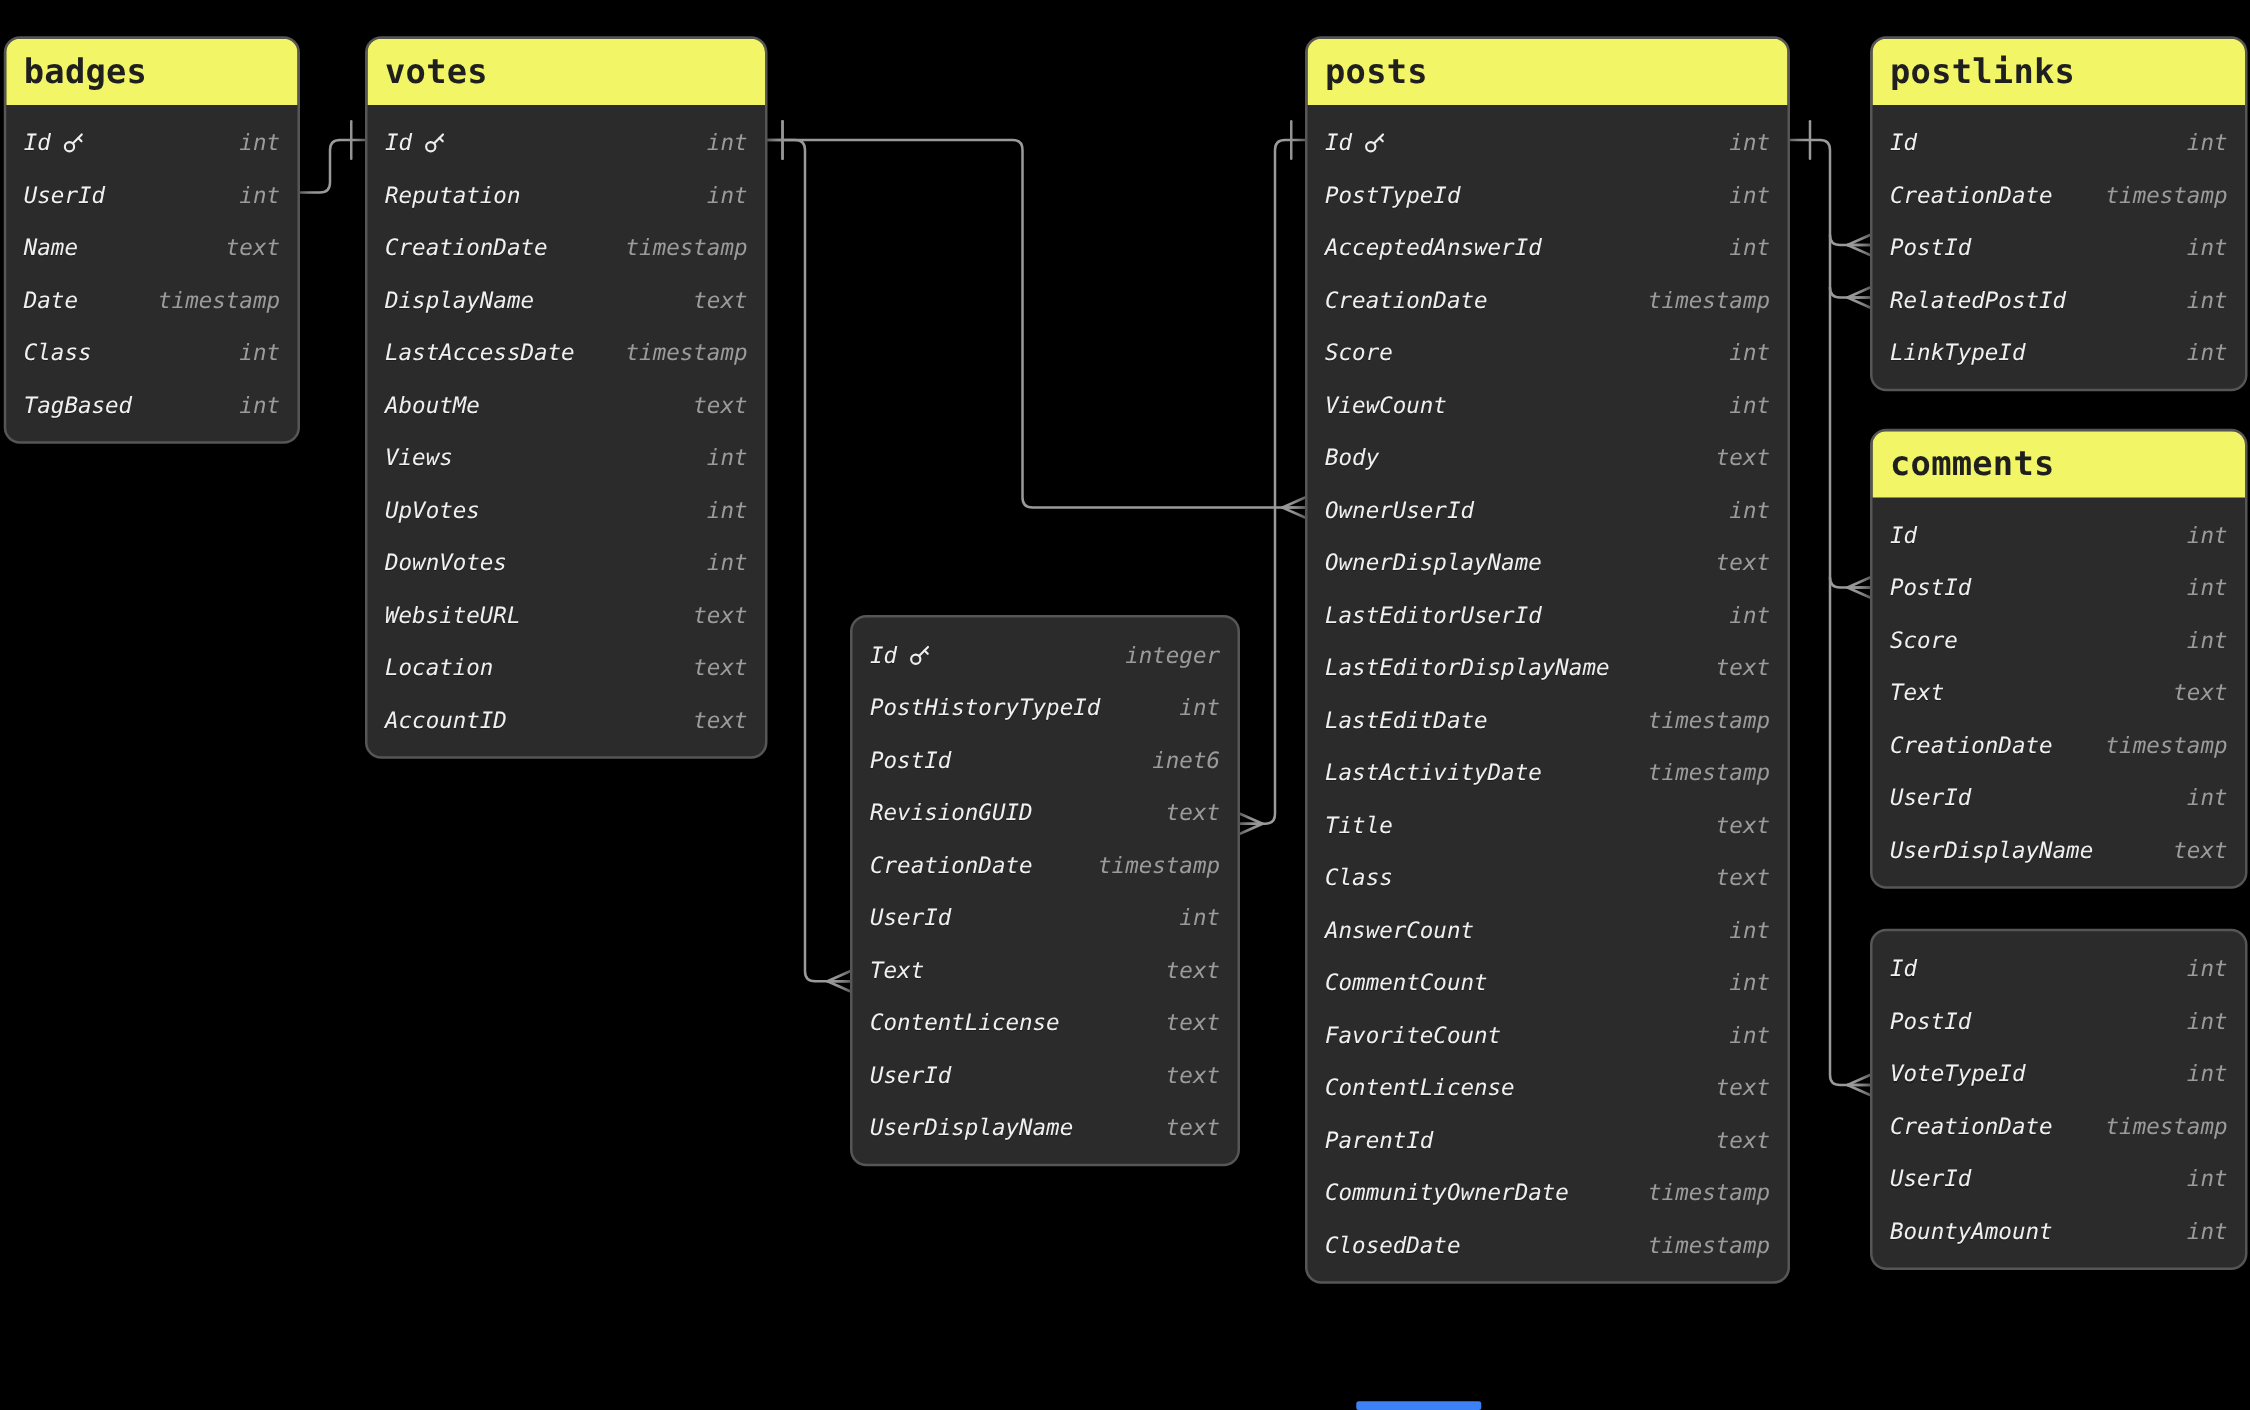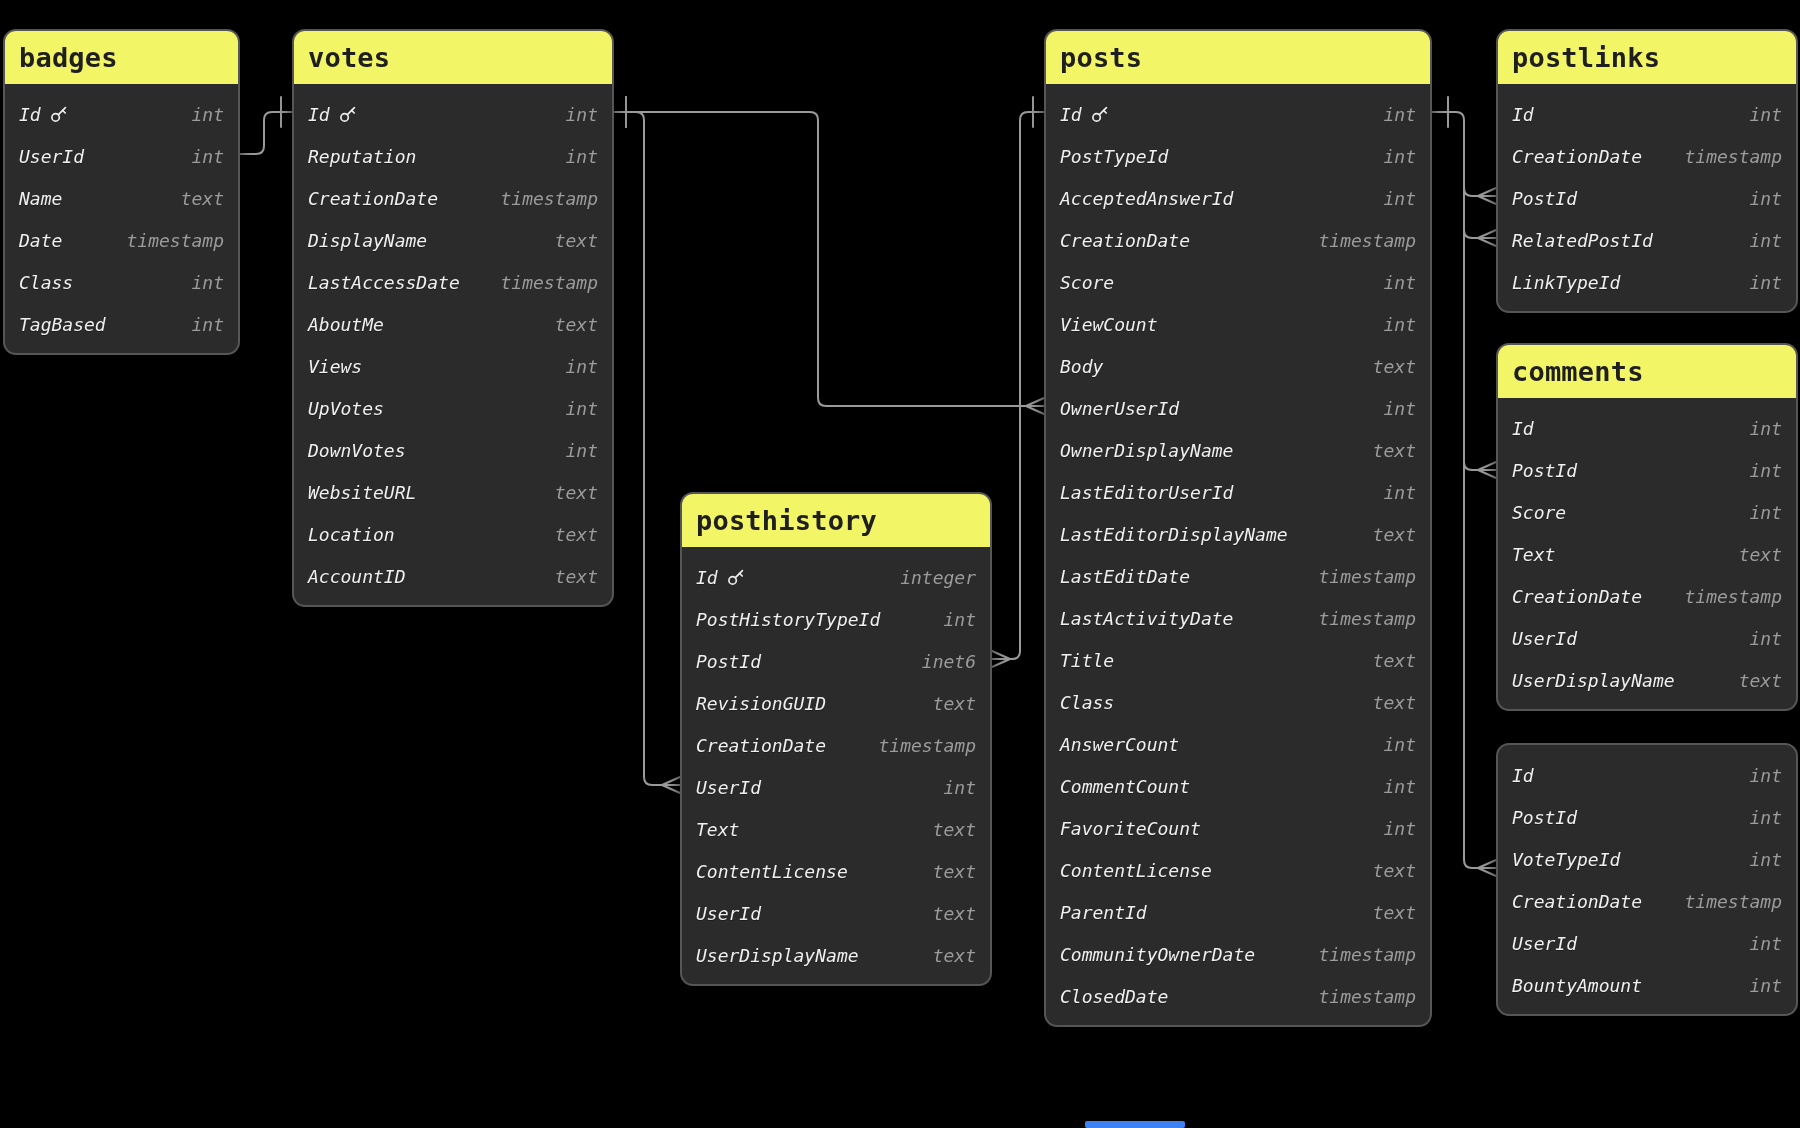--- a/index.html
+++ b/index.html
@@ -223,23 +223,20 @@
         </div>
         <div class="field-row">
           <span class="field-name">
             <span>AccountID</span>
           </span>
           <span class="field-type">text</span>
         </div>
       </div>
     </div>
     <div class="table" style="left: 680px; top: 492px; width: 312px;">
-      <div class="table-header">
-        <span>posthistory</span>
-      </div>
       <div class="fields">
         <div class="field-row">
           <span class="field-name">
             <span>Id</span>
             <svg width="18" height="18" viewBox="0 0 18 18" class="key-icon">
               <circle cx="5.6" cy="12.4" r="3.7" fill="none" stroke="#ededed" stroke-width="1.7" stroke-linecap="round"></circle>
               <path d="M8.4 9.6 L15.4 2.6" fill="none" stroke="#ededed" stroke-width="1.7" stroke-linecap="round"></path>
               <path d="M12.6 5.4 L15.2 8" fill="none" stroke="#ededed" stroke-width="1.7" stroke-linecap="round"></path>
             </svg>
           </span>

